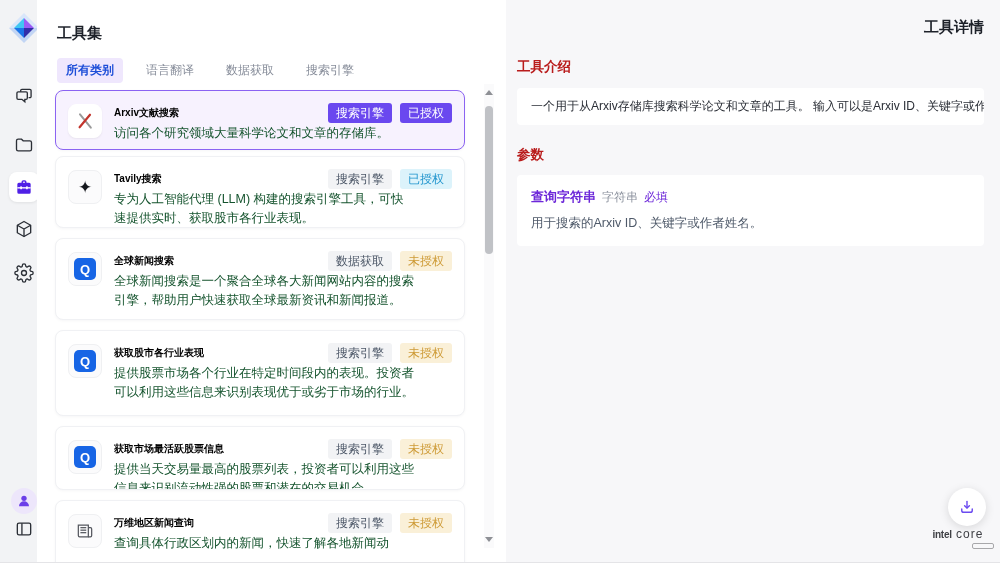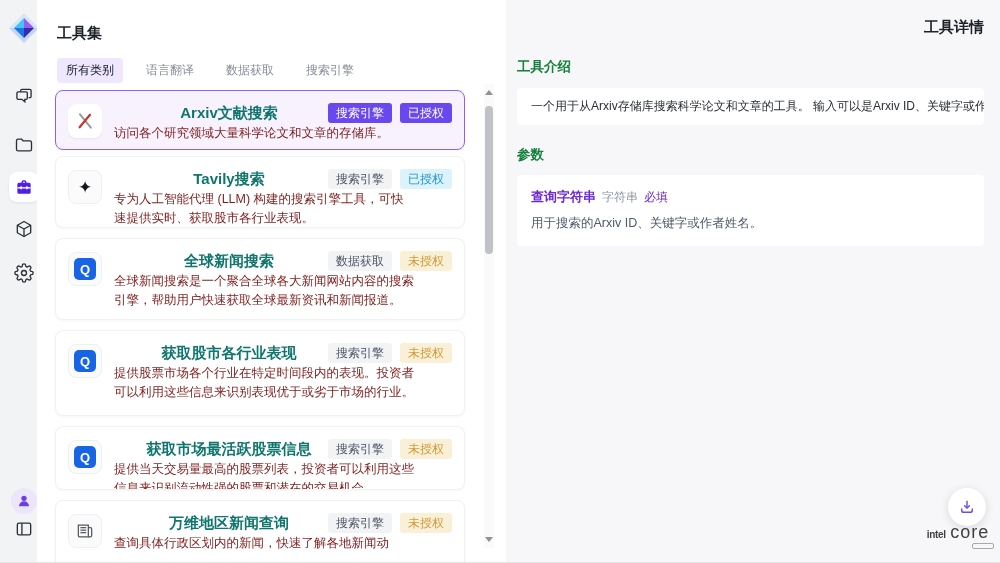--- a/index.html
+++ b/index.html
@@ -13,63 +13,63 @@
   .nav-item { position:absolute; left:14px; width:20px; height:20px; display:flex; align-items:center; justify-content:center; cursor:pointer; }
   .nav-item svg { width:20px; height:20px; }
   .nav-active-bg { position:absolute; left:9px; top:172px; width:30px; height:30px; background:#fff; border-radius:8px; box-shadow:0 1px 3px rgba(0,0,0,.08); display:flex; align-items:center; justify-content:center; cursor:pointer; }
   .avatar { position:absolute; left:11px; top:488px; width:26px; height:26px; border-radius:50%; background:#EDE6FB; display:flex; align-items:center; justify-content:center; cursor:pointer; }
 
   
   .list-panel { position:absolute; left:37px; top:0; width:458px; height:100%; background:#fff; }
   .list-title { position:absolute; left:20px; top:24px; font-size:15px; font-weight:700; color:#1D2129; }
   .tabs { position:absolute; left:20px; top:58px; display:flex; gap:14px; align-items:center; }
   .tab { font-size:12px; color:#878D9A; padding:4px 9px; border-radius:4px; cursor:pointer; white-space:nowrap; }
-  .tab.active { background:#EFE7FD; color:#0f172a; font-weight:400; }
+  .tab.active { background:#EFE7FD; color:#1d4ed8; font-weight:700; }
 
   .card { position:absolute; left:18px; width:410px; background:#fff; border:1px solid #F0F1F4; border-radius:8px; box-shadow:0 1px 3px rgba(31,35,41,.04); overflow:hidden; cursor:pointer; }
   .card.selected { background:#F7F2FE; border:1px solid #8B63F2; }
   .card-icon { position:absolute; left:12px; top:13px; width:34px; height:34px; border-radius:8px; background:#FBFBFC; border:1px solid #EFF0F2; display:flex; align-items:center; justify-content:center; }
   .card.selected .card-icon { background:#fff; border-color:#fff; box-shadow:0 1px 2px rgba(0,0,0,.06); }
-  .card-title { margin:12px 120px 0 58px; font-size:15px; font-weight:700; color:#0f766e; line-height:20px; white-space:nowrap;text-align:center; }
-  .card-desc { margin:1px 12px 0 58px; max-width:302px; font-size:12.5px; line-height:19px; color:#7f1d1d; }
+  .card-title { margin:12px 120px 0 58px; font-size:10px; font-weight:700; color:#000000; line-height:20px; white-space:nowrap; }
+  .card-desc { margin:1px 12px 0 58px; max-width:302px; font-size:12.5px; line-height:19px; color:#14532d; }
   .card-badges { position:absolute; top:12px; right:12px; display:flex; gap:8px; }
   .badge { font-size:12px; line-height:1; padding:4px 8px; border-radius:3px; white-space:nowrap; }
   .badge.purple { background:#6A48EF; color:#fff; }
   .badge.gray   { background:#F2F3F5; color:#4E5969; }
   .badge.cyan   { background:#DCF3FB; color:#2396CE; }
   .badge.yellow { background:#FAF0D8; color:#CE9B37; }
 
   .stockq { width:22px; height:22px; background:#1765E5; border-radius:5px; color:#fff; font-weight:700; font-size:13px; display:flex; align-items:center; justify-content:center; }
   .tavily-star { font-size:17px; color:#15171D; line-height:1; }
 
   
   .scrollbar { position:absolute; right:1px; top:84px; bottom:14px; width:10px; background:#FAFAFB; }
   .sb-thumb { position:absolute; left:1px; top:22px; width:8px; height:148px; background:#C0C2C6; border-radius:4px; cursor:pointer; }
   .sb-arrow { position:absolute; left:1px; width:0; height:0; border-left:4px solid transparent; border-right:4px solid transparent; cursor:pointer; }
   .sb-up   { top:6px;    border-bottom:5px solid #8E9095; }
   .sb-down { bottom:6px; border-top:5px solid #8E9095; }
 
   
   .detail-panel { position:absolute; left:506px; top:0; width:494px; height:100%; background:#F7F7F9; padding:18px 16px 0 11px; }
   .detail-title { font-size:15px; font-weight:700; color:#1D2129;text-align:right; }
-  .section-heading { margin-top:21px; font-size:13.5px; font-weight:700; color:#15803d; }
+  .section-heading { margin-top:21px; font-size:13.5px; font-weight:700; color:#b91c1c; }
   .intro-card { margin-top:12px; height:37px; background:#fff; border-radius:4px; padding:0 14px; display:flex; align-items:center; overflow:hidden; }
   .intro-text { font-size:12px; color:#2A2E36; white-space:nowrap; }
   .param-card { margin-top:11px; background:#fff; border-radius:4px; padding:13px 14px 14px; overflow:hidden; }
   .param-head { display:flex; align-items:baseline; gap:6px; }
   .param-name { font-size:13px; font-weight:700; color:#6d28d9; }
   .param-type { font-size:12px; color:#8A909C;text-align:center; }
   .param-required { font-size:12px; color:#6d28d9; }
   .param-desc { margin-top:9px; font-size:12.5px; color:#4E5969; }
 
   
   .fab { position:absolute; left:948px; top:488px; width:38px; height:38px; border-radius:50%; background:#fff; box-shadow:0 2px 10px rgba(0,0,0,.13); display:flex; align-items:center; justify-content:center; cursor:pointer; }
   .intel { position:absolute; left:916px; top:526px; width:84px; text-align:center; color:#3F4045; line-height:13px; }
   .intel .w1 { font-size:10px; font-weight:700; letter-spacing:-.3px; }
-  .intel .w2 { font-size:18px; font-weight:400; letter-spacing:1px; }
+  .intel .w2 { font-size:12px; font-weight:400; letter-spacing:1px; }
   .intel-badge { width:22px; height:6px; border:1px solid #A7A7AA; border-radius:2px; margin:2px 6px 0 auto; }
 </style>
 </head>
 <body>
 
 <div class="app">
 
   <aside class="sidebar">
     <div class="logo">
       <svg viewBox="0 0 32 32">

